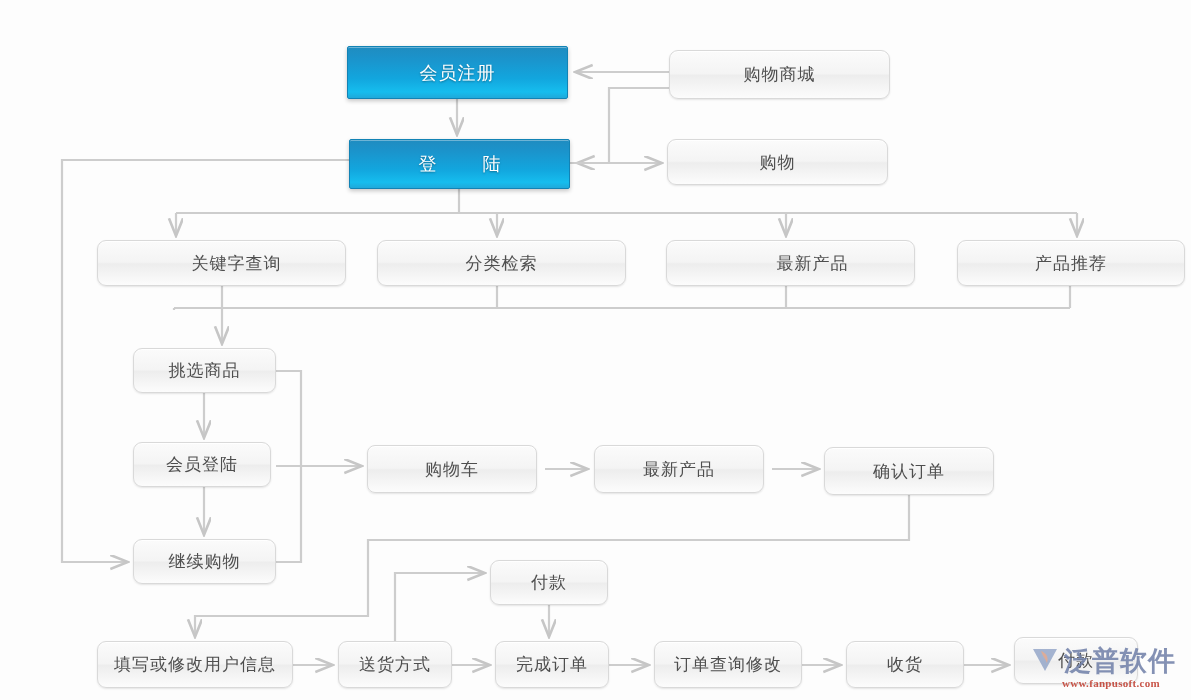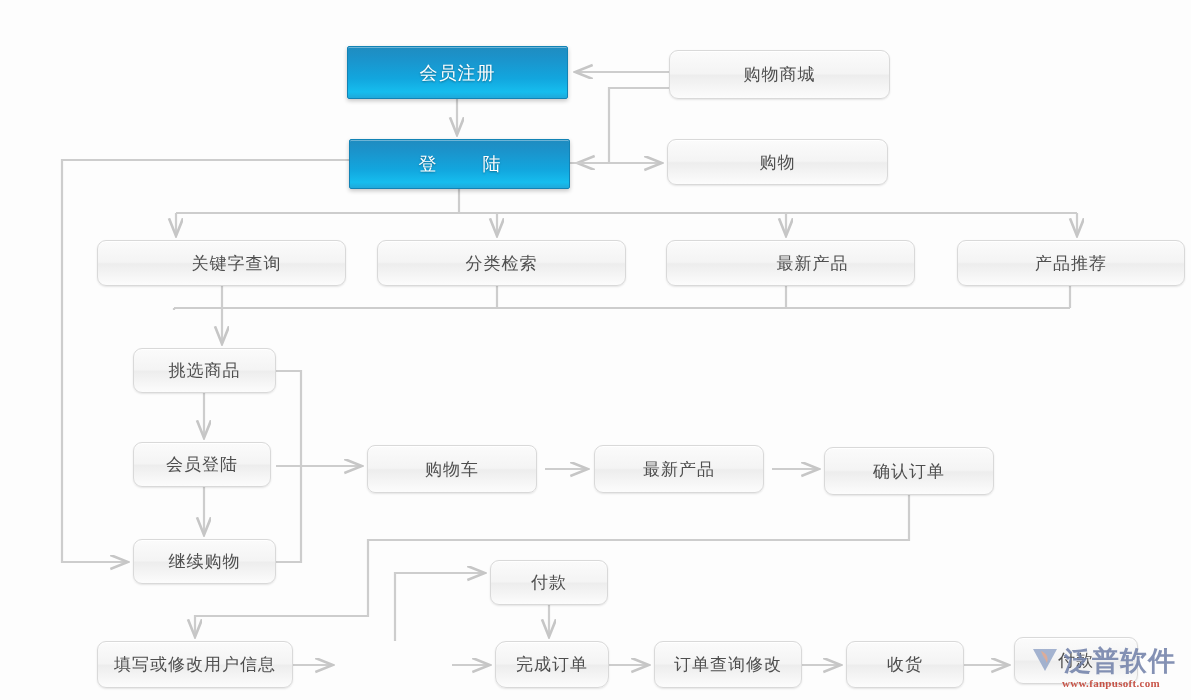--- a/index.html
+++ b/index.html
@@ -147,22 +147,23 @@
   <div class="node plain" style="left:367px;top:445px;width:170px;height:48px;border-radius:8px;">购物车</div>
 
   <div class="node plain" style="left:594px;top:445px;width:170px;height:48px;">最新产品</div>
 
   <div class="node plain" style="left:824px;top:447px;width:170px;height:48px;">确认订单</div>
 
   <div class="node plain" style="left:490px;top:560px;width:118px;height:45px;">付款</div>
 
   <div class="node plain" style="left:97px;top:641px;width:196px;height:47px;">填写或修改用户信息</div>
 
+  <div class="node plain" style="left:338px;top:641px;width:114px;height:47px;">送货方式</div>
 
-  <div class="node plain" style="left:495px;top:641px;width:114px;height:47px;border-radius:11px;">完成订单</div>
+  <div class="node plain" style="left:495px;top:641px;width:114px;height:47px;">完成订单</div>
 
   <div class="node plain" style="left:654px;top:641px;width:148px;height:47px;">订单查询修改</div>
 
   <div class="node plain" style="left:846px;top:641px;width:118px;height:47px;">收货</div>
 
   <div class="node plain" style="left:1014px;top:637px;width:124px;height:47px;">付款</div>
 
   <div id="watermark" style="left:1030px;top:645px;">
     <div id="wm-row">
       <svg width="30" height="30" viewBox="0 0 30 30">

